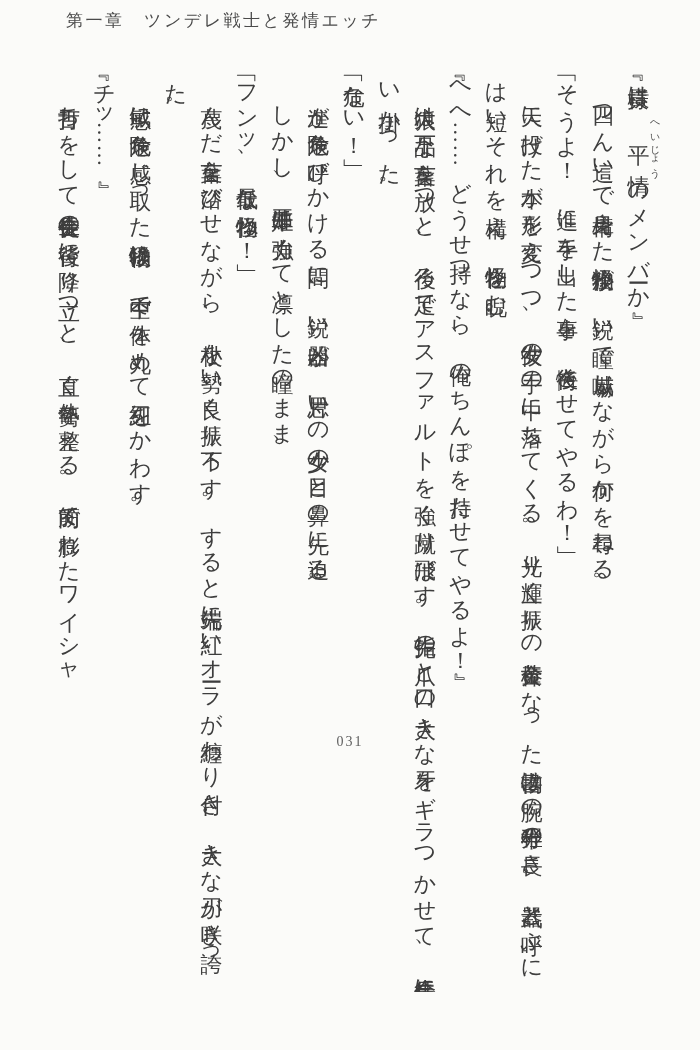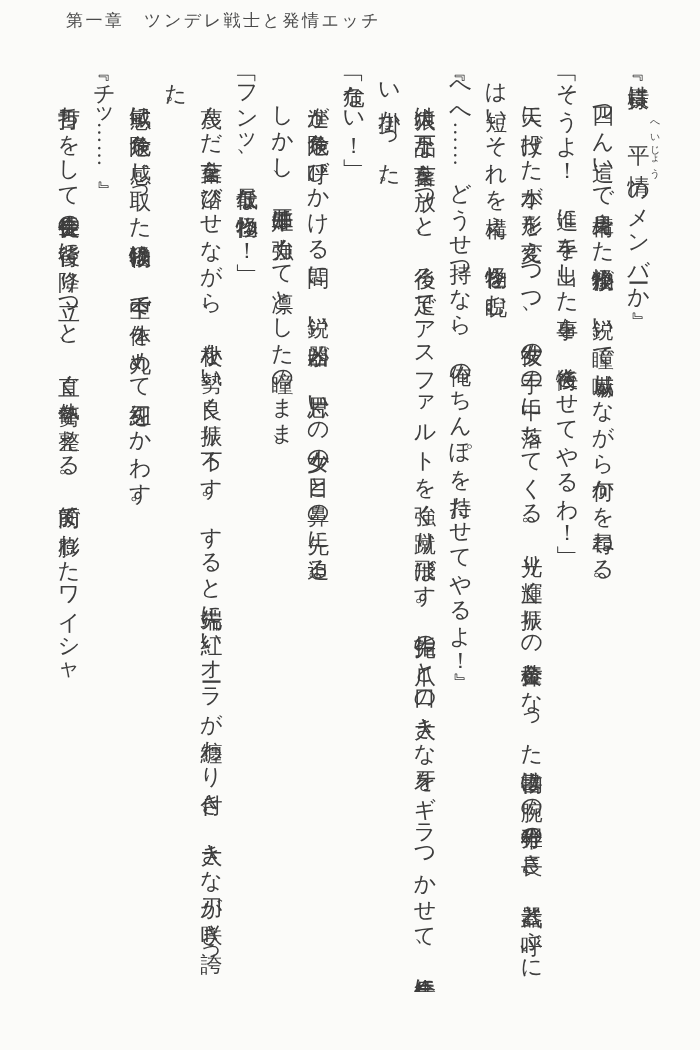--- a/index.html
+++ b/index.html
@@ -87,14 +87,15 @@
     <p class="para narrative">進が危険を呼びかける間に、鋭い凶器が、片思いの少女の目と鼻の先に迫る。</p>
     <p class="para narrative">しかし、千亜姫は力強くて凛とした瞳のまま、</p>
     <p class="para dialogue">「フンッ、最低な怪物ね！」</p>
     <p class="para narrative">蔑んだ言葉を浴びせながら、小杖を勢い良く振り下ろす。すると先端に紅いオーラが纏わり付き、大きな刃が咲き誇った。</p>
     <p class="para narrative">敏感に危険を感じ取った狼怪物は、空中で体を丸めて紅刃をかわす。</p>
     <p class="para dialogue">『チッ……』</p>
     <p class="para narrative">舌打ちをして生徒会長の背後に降り立つと、直ぐ体勢を整える。筋肉で膨れたワイシャ</p>
 
   </div>
 
+  <div class="page-number">031</div>
 
 </div>
 
 </body></html>

